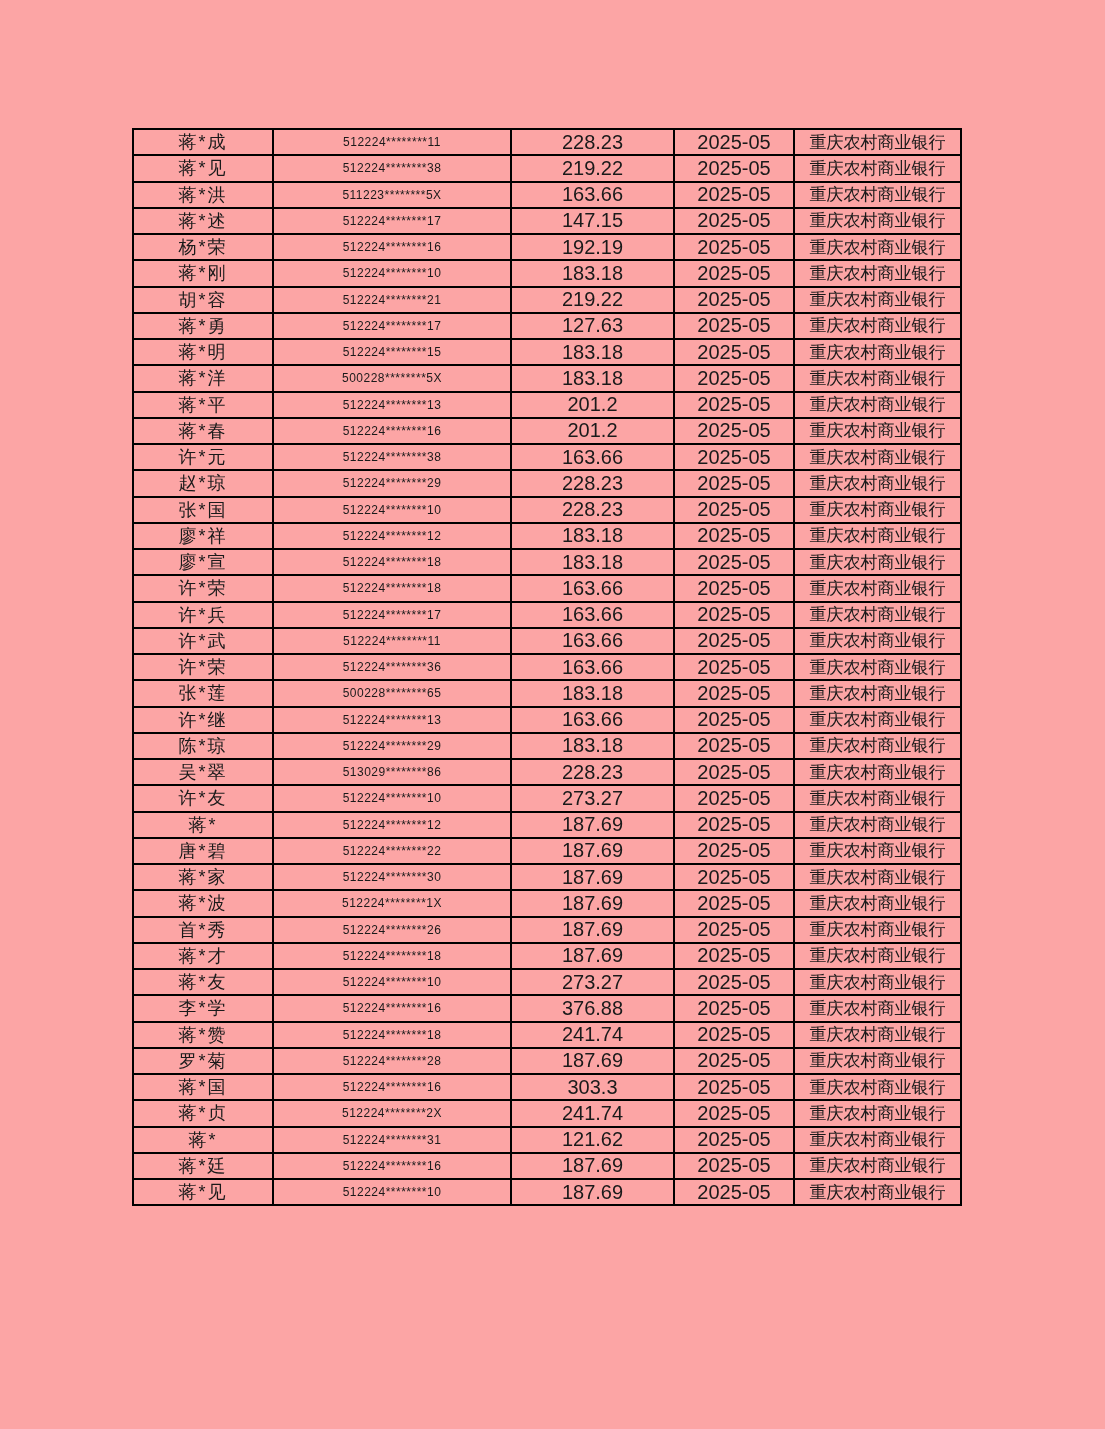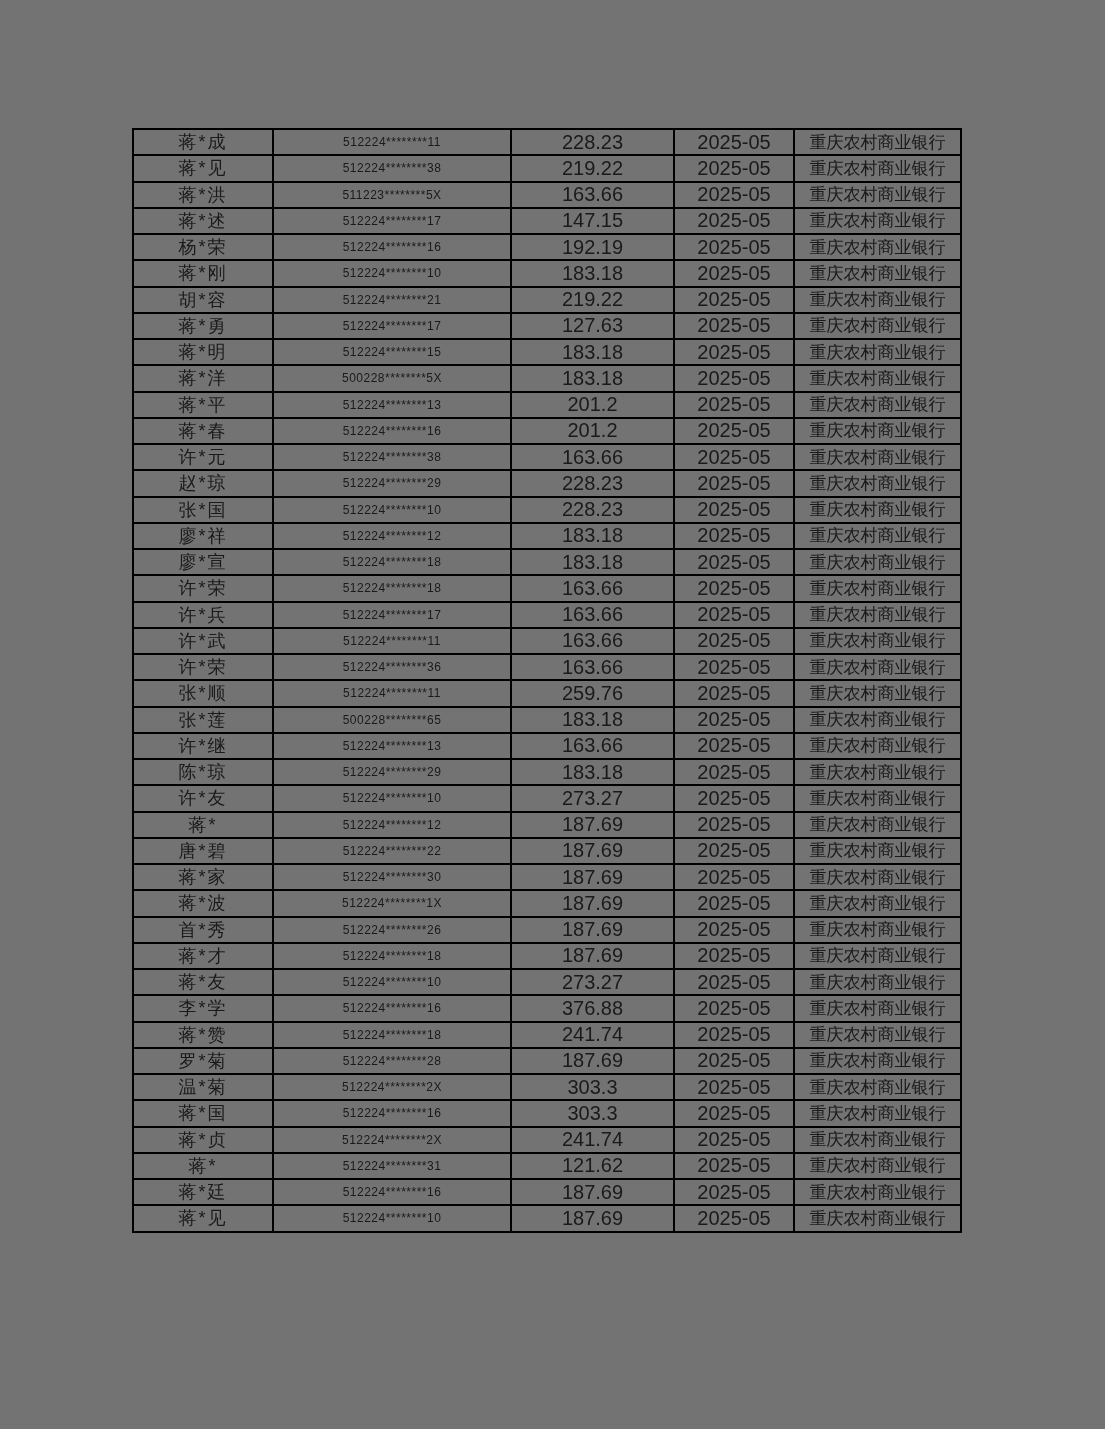--- a/index.html
+++ b/index.html
@@ -4,21 +4,21 @@
 <style>
   html, body {
     margin: 0;
     padding: 0;
     background: #ffffff;
   }
   .page {
     position: relative;
     width: 1105px;
     height: 1429px;
-    background: #737373;
+    background: #fca5a5;
     overflow: hidden;
     font-family: "Liberation Sans", "DejaVu Sans", sans-serif;
     color: #000000;
   }
   table.payment-table {
     position: absolute;
     left: 132px;
     top: 128px;
     width: 828px;
     border-collapse: collapse;
@@ -194,44 +194,44 @@
           <td class="c-bank">重庆农村商业银行</td>
         </tr>
         <tr>
           <td class="c-name">许*荣</td>
           <td class="c-id">512224********36</td>
           <td class="c-amt">163.66</td>
           <td class="c-month">2025-05</td>
           <td class="c-bank">重庆农村商业银行</td>
         </tr>
         <tr>
-          <td class="c-name">张*顺</td>
-          <td class="c-id">512224********11</td>
-          <td class="c-amt">259.76</td>
-          <td class="c-month">2025-05</td>
-          <td class="c-bank">重庆农村商业银行</td>
-        </tr>
-        <tr>
           <td class="c-name">张*莲</td>
           <td class="c-id">500228********65</td>
           <td class="c-amt">183.18</td>
           <td class="c-month">2025-05</td>
           <td class="c-bank">重庆农村商业银行</td>
         </tr>
         <tr>
           <td class="c-name">许*继</td>
           <td class="c-id">512224********13</td>
           <td class="c-amt">163.66</td>
           <td class="c-month">2025-05</td>
           <td class="c-bank">重庆农村商业银行</td>
         </tr>
         <tr>
           <td class="c-name">陈*琼</td>
           <td class="c-id">512224********29</td>
           <td class="c-amt">183.18</td>
+          <td class="c-month">2025-05</td>
+          <td class="c-bank">重庆农村商业银行</td>
+        </tr>
+        <tr>
+          <td class="c-name">吴*翠</td>
+          <td class="c-id">513029********86</td>
+          <td class="c-amt">228.23</td>
           <td class="c-month">2025-05</td>
           <td class="c-bank">重庆农村商业银行</td>
         </tr>
         <tr>
           <td class="c-name">许*友</td>
           <td class="c-id">512224********10</td>
           <td class="c-amt">273.27</td>
           <td class="c-month">2025-05</td>
           <td class="c-bank">重庆农村商业银行</td>
         </tr>
@@ -295,27 +295,20 @@
           <td class="c-name">蒋*赞</td>
           <td class="c-id">512224********18</td>
           <td class="c-amt">241.74</td>
           <td class="c-month">2025-05</td>
           <td class="c-bank">重庆农村商业银行</td>
         </tr>
         <tr>
           <td class="c-name">罗*菊</td>
           <td class="c-id">512224********28</td>
           <td class="c-amt">187.69</td>
-          <td class="c-month">2025-05</td>
-          <td class="c-bank">重庆农村商业银行</td>
-        </tr>
-        <tr>
-          <td class="c-name">温*菊</td>
-          <td class="c-id">512224********2X</td>
-          <td class="c-amt">303.3</td>
           <td class="c-month">2025-05</td>
           <td class="c-bank">重庆农村商业银行</td>
         </tr>
         <tr>
           <td class="c-name">蒋*国</td>
           <td class="c-id">512224********16</td>
           <td class="c-amt">303.3</td>
           <td class="c-month">2025-05</td>
           <td class="c-bank">重庆农村商业银行</td>
         </tr>

